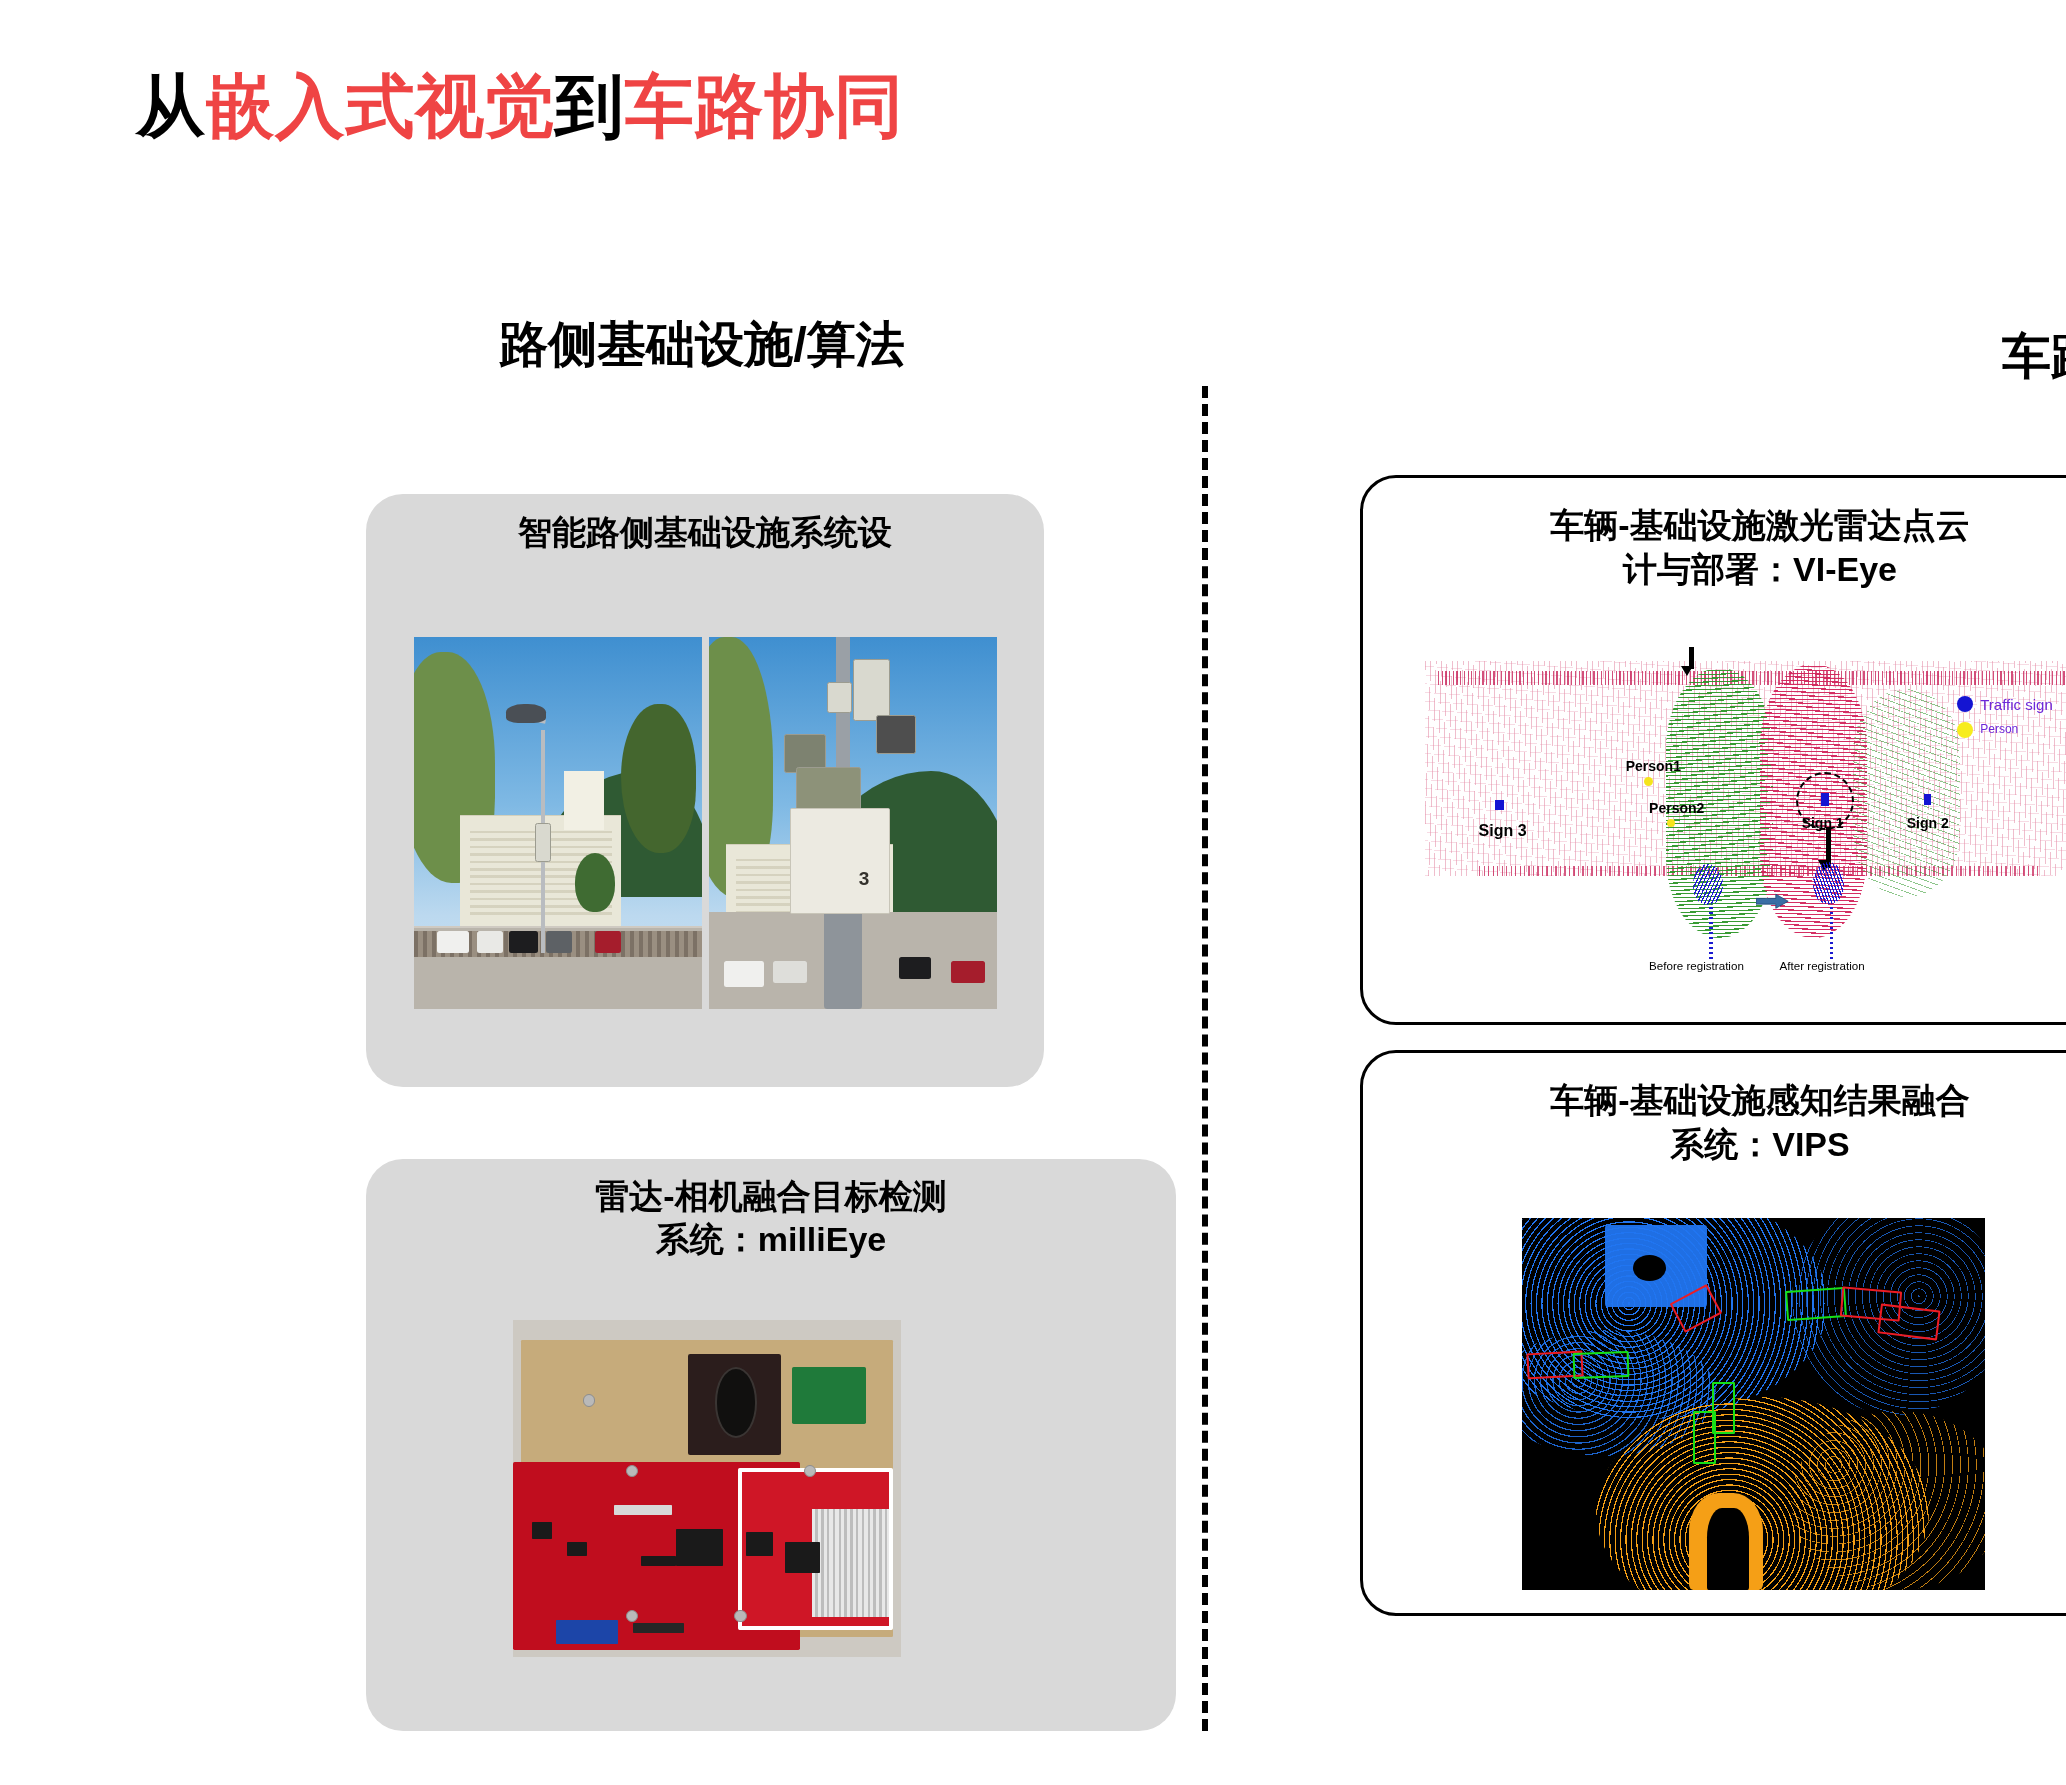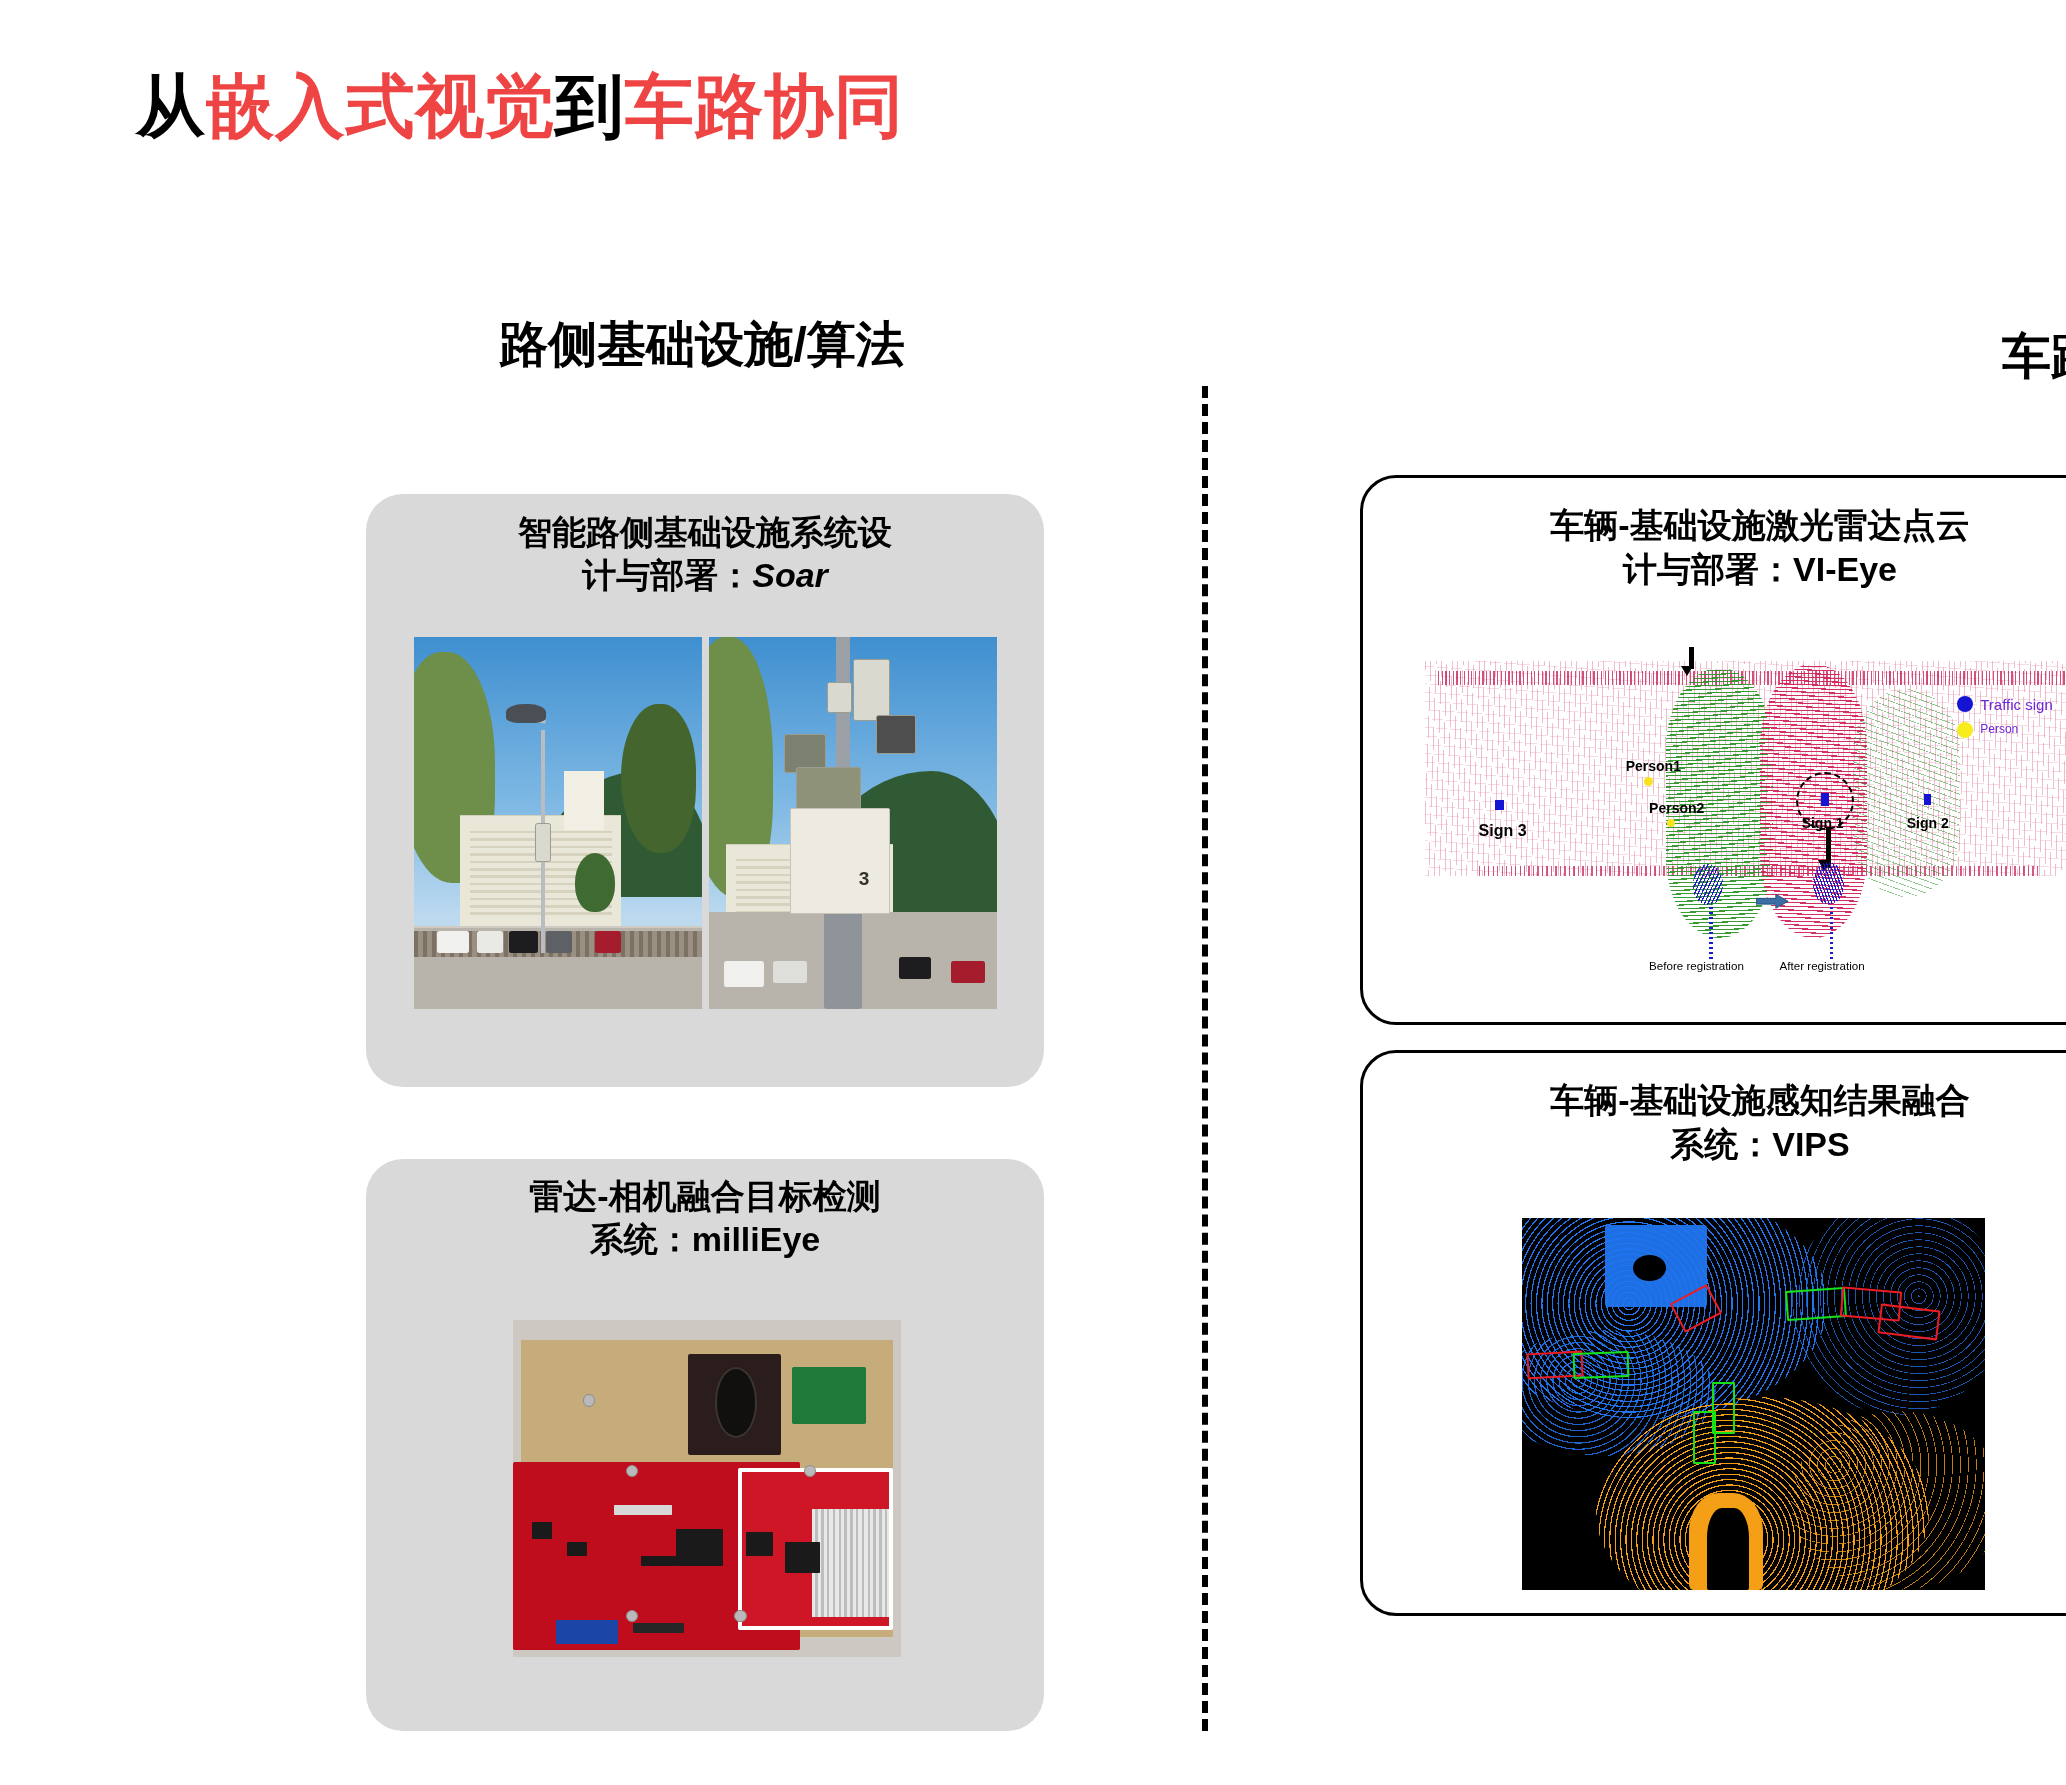--- a/index.html
+++ b/index.html
@@ -23,21 +23,21 @@
 
   
   .card{position:absolute;box-sizing:border-box;}
   .card-gray{background:#d9d9d9;border-radius:37px;}
   .card-outline{background:#fff;border:3.7px solid #000;border-radius:36px;}
   .card-title{text-align:center;font-weight:bold;line-height:1.28;color:#000;}
   .card-title .ital{font-style:italic;}
 
   #card-soar{left:366px;top:494px;width:678px;height:593px;}
   #card-soar .card-title{font-size:34px;padding:16.5px 25px 0;}
-  #card-milli{left:366px;top:1159px;width:678px;height:572px;}
+  #card-milli{left:366px;top:1159px;width:810px;height:572px;}
   #card-milli .card-title{font-size:34px;padding:15.7px 25px 0;}
 
   #card-vieye{left:1360px;top:475px;width:800px;height:550px;}
   #card-vips{left:1360px;top:1050px;width:800px;height:566px;}
   .card-outline .card-title{font-size:34px;padding:26px 29px 0;}
 
   
   .figure{position:absolute;overflow:hidden;}
 
   
@@ -117,21 +117,20 @@
 </div>
 
 <div class="col-head" id="head-left">路侧基础设施/算法</div>
 <div class="col-head" id="head-right">车路协同系统</div>
 
 <div id="divider"></div>
 
 <div class="card card-gray" id="card-soar">
   <div class="card-title">
     <div>智能路侧基础设施系统设</div>
-    <div><span>计与部署：</span><span class="ital">Soar</span></div>
   </div>
 
   <div class="figure" id="soar-photos">
 
     <div class="photo">
       <div class="sky"></div>
       <div class="hill"></div>
       <div class="tree" style="left:-6%;top:4%;width:34%;height:62%;background:#6d8f4a;border-radius:48% 52% 40% 60%;"></div>
       <div class="tree" style="left:72%;top:18%;width:26%;height:40%;background:#44662e;border-radius:52% 48% 46% 54%;"></div>
       <div class="bldg"></div>

